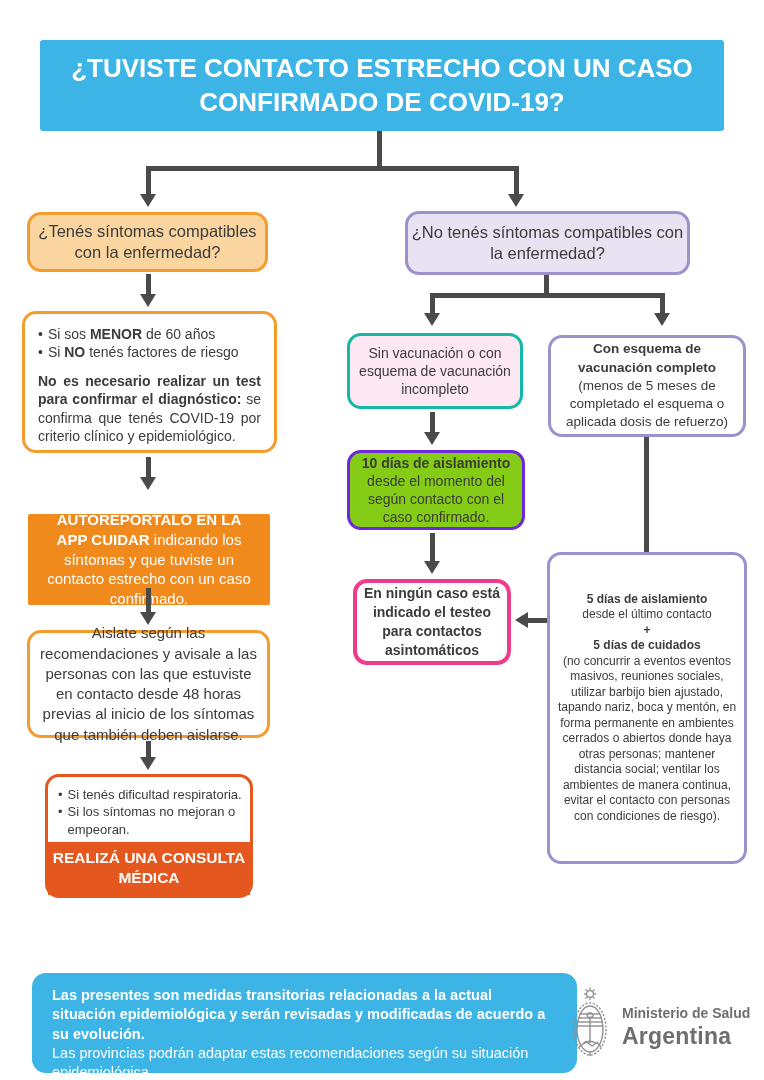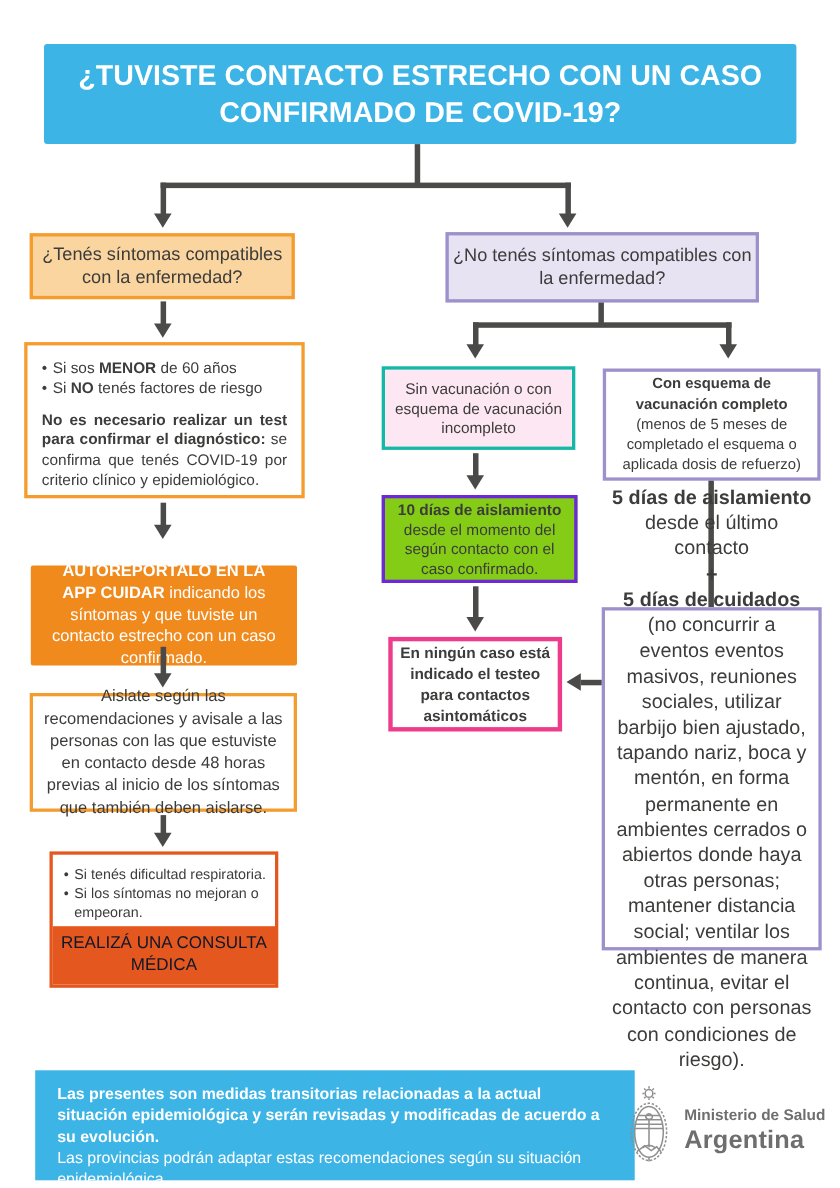--- a/index.html
+++ b/index.html
@@ -1,18 +1,18 @@
 <!DOCTYPE html>
 <html><head>
 <meta charset="utf-8">
 <style>
   body { margin: 0; background: #ffffff; font-family: "Liberation Sans", "DejaVu Sans", sans-serif; }
   #canvas { position: relative; width: 764px; height: 1080px; background: #ffffff; overflow: hidden; color: #3c3c3b; }
 
-  .box { position: absolute; box-sizing: border-box; display: flex; align-items: center; justify-content: center; text-align: center; }
+  .box { position: absolute; box-sizing: border-box; display: flex; align-items: center; justify-content: center; text-align: center; border-radius: 14px; }
 
   
   .vline { position: absolute; width: 5px; background: #4a4a49; }
   .hline { position: absolute; height: 5px; background: #4a4a49; }
   .ahead-down { position: absolute; width: 0; height: 0; border-left: 8px solid transparent; border-right: 8px solid transparent; border-top: 13px solid #4a4a49; }
   .ahead-left { position: absolute; width: 0; height: 0; border-top: 8px solid transparent; border-bottom: 8px solid transparent; border-right: 13px solid #4a4a49; }
 
   
   .banner { background: #3cb4e5; color: #ffffff; }
   .header { left: 40px; top: 40px; width: 684px; height: 91px; font-size: 26px; font-weight: bold; line-height: 1.3; padding: 0 28px; border-radius: 3px; }
@@ -23,32 +23,32 @@
   
   .q-left { left: 27px; top: 212px; width: 241px; height: 60px; background: #fad5a0; border: 3px solid #f59c2f; font-size: 16.5px; line-height: 1.25; }
   .criteria { left: 22px; top: 311px; width: 255px; height: 142px; background: #fff; border: 3px solid #f59c2f; display: block; text-align: left; padding: 11px 13px; font-size: 14px; line-height: 1.32; }
   .bullet-row { display: flex; }
   .blt { margin-right: 5px; }
   .note { margin: 10px 0 0 0; text-align: justify; }
   .appbox { left: 28px; top: 514px; width: 242px; height: 91px; background: #f08a1d; color: #fff; font-size: 15px; line-height: 1.33; padding: 0 12px; border-radius: 2px; }
   .aislate { left: 27px; top: 630px; width: 243px; height: 108px; background: #fff; border: 3px solid #f59c2f; font-size: 15px; line-height: 1.35; padding: 0 9px; }
   .consulta { left: 45px; top: 774px; width: 208px; height: 124px; background: #fff; border: 3px solid #e4571f; display: flex; flex-direction: column; padding: 0; text-align: left; }
   .consulta-body { flex: 1; padding: 9px 8px 4px 10px; font-size: 13px; line-height: 1.35; }
-  .consulta-cta { background: #e4571f; color: #0f172a; font-weight: normal; font-size: 15.5px; text-align: center; padding: 6px 4px 8px 4px; line-height: 1.25; }
+  .consulta-cta { background: #e4571f; color: #ffffff; font-weight: bold; font-size: 15.5px; text-align: center; padding: 6px 4px 8px 4px; line-height: 1.25; }
 
   
   .q-right { left: 405px; top: 211px; width: 285px; height: 64px; background: #e7e3f3; border: 3px solid #9e90cb; font-size: 16.5px; line-height: 1.25; }
   .sinvac { left: 347px; top: 333px; width: 176px; height: 76px; background: #fce7f2; border: 3px solid #14b8a6; font-size: 14px; line-height: 1.3; padding: 0 6px; }
   .dias10 { left: 347px; top: 450px; width: 178px; height: 80px; background: #84cc16; border: 3px solid #6d28d9; font-size: 14px; line-height: 1.3; padding: 0 4px; }
   .dias10 b { display: block; }
   .notest { left: 353px; top: 579px; width: 158px; height: 86px; background: #fff; border: 4px solid #ee3c8c; font-weight: bold; font-size: 14px; line-height: 1.35; padding: 0 4px; }
   .conesq { left: 548px; top: 335px; width: 198px; height: 102px; background: #fff; border: 3px solid #9e90cb; font-size: 13.5px; line-height: 1.35; padding: 0 8px; }
   .conesq b { display: block; }
   .conesq .rest { display: block; }
-  .dias5 { left: 547px; top: 552px; width: 200px; height: 312px; background: #fff; border: 3px solid #9e90cb; font-size: 18px; line-height: 1.29; padding: 8px 5px; }
+  .dias5 { left: 547px; top: 552px; width: 200px; height: 312px; background: #fff; border: 3px solid #9e90cb; font-size: 12px; line-height: 1.29; padding: 8px 5px; }
   .dias5 b, .dias5 span { display: block; }
 
   
   .logo-art { position: absolute; left: 568px; top: 986px; }
   .logo-text { position: absolute; left: 622px; top: 1004px; color: #6e6e6e; text-align: left; }
   .logo-ministry { font-size: 14px; white-space: nowrap; line-height: 1.3; font-weight: bold; }
   .logo-country { font-size: 23px; font-weight: bold; line-height: 1.25; letter-spacing: 0.2px; }
 </style>
 </head>
 <body>

